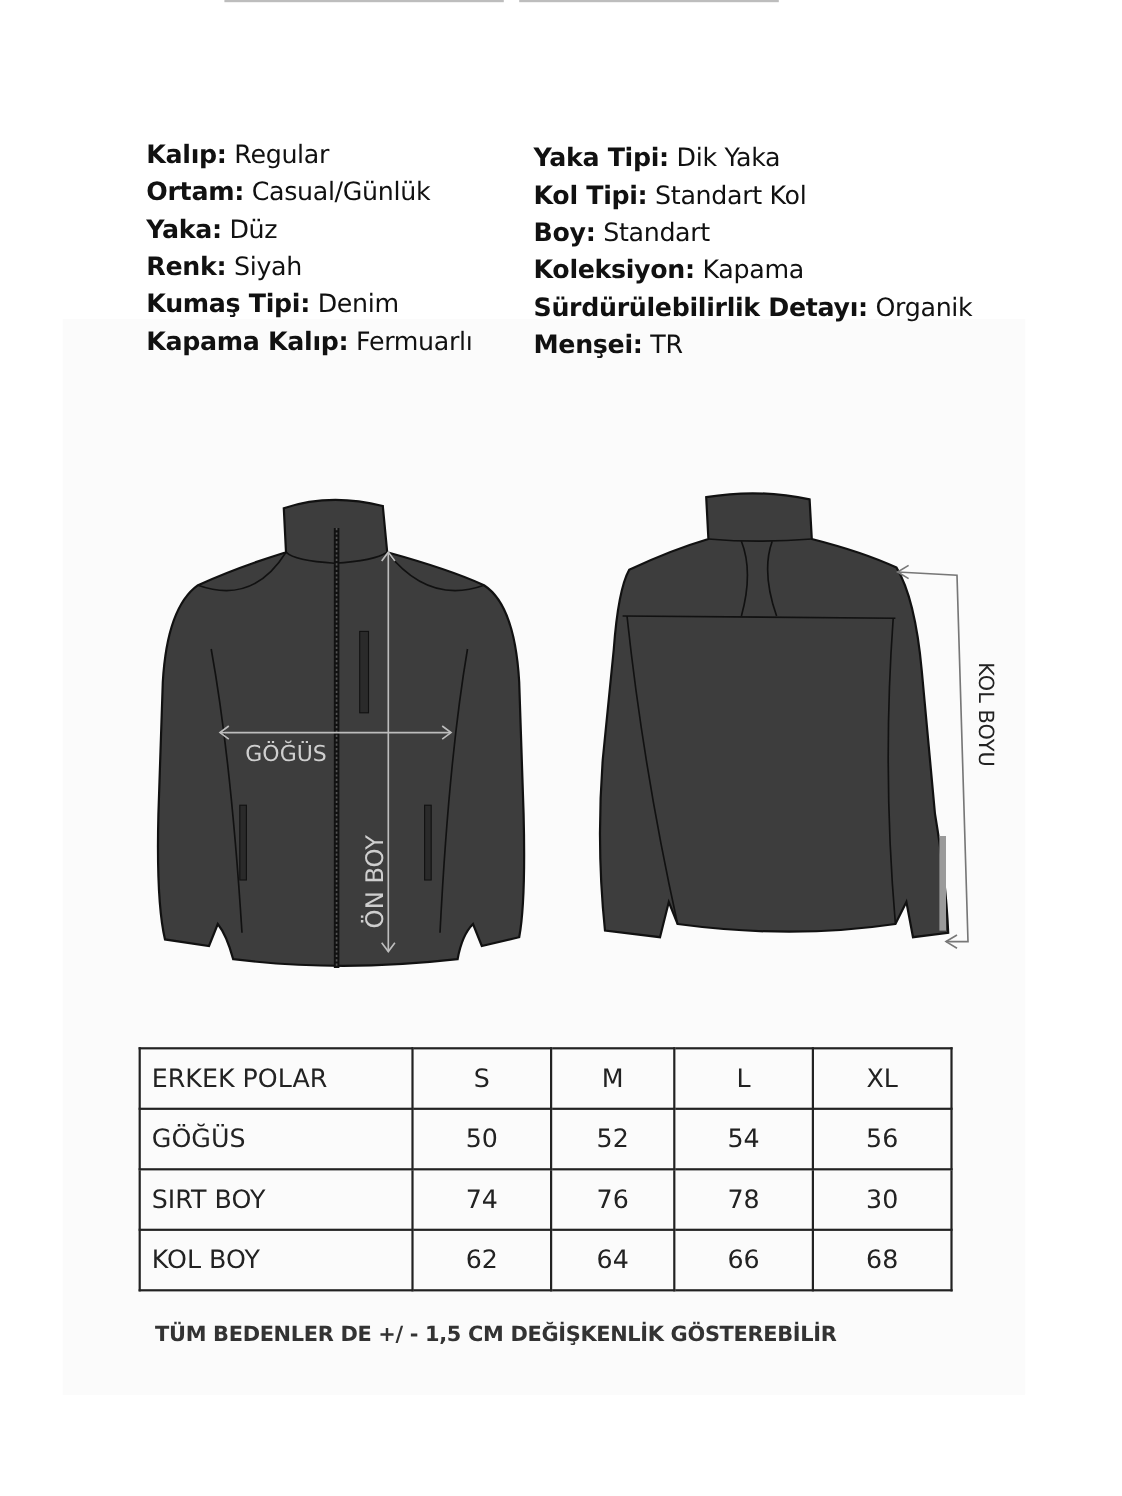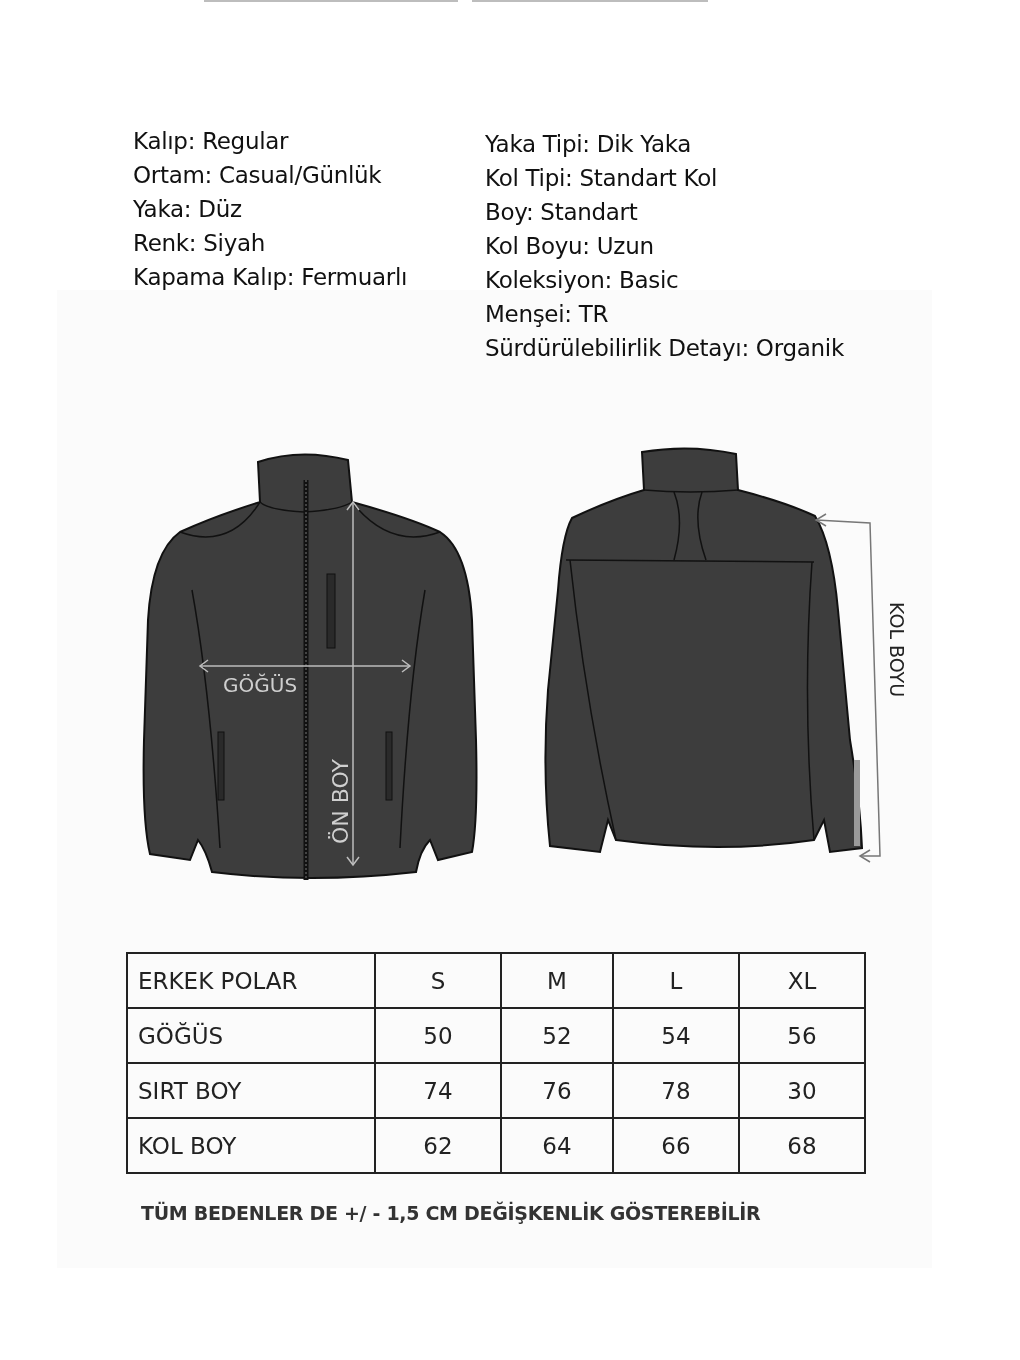--- a/index.html
+++ b/index.html
@@ -2,52 +2,52 @@
 <html><head>
 <meta charset="utf-8">
 <style>
   html, body { margin:0; padding:0; }
   body { width:1020px; height:1360px; background:#ffffff; position:relative; overflow:hidden;
          font-family:"DejaVu Sans", "Liberation Sans", sans-serif; color:#111; }
   .topbar { position:absolute; top:0; height:2px; background:#bdbdbd; }
   .panel { position:absolute; left:57px; top:290px; width:875px; height:978px; background:#fbfbfb; }
   .attrs { position:absolute; top:122px; }
   .attr { font-size:23px; line-height:34px; white-space:nowrap; letter-spacing:-0.3px; }
-  .attr .k { font-weight:normal; }
+  .attr .k { font-weight:bold; }
   .figure { position:absolute; }
   .sizes { position:absolute; left:126px; top:952px; border-collapse:collapse; }
   .sizes td { border:2.5px solid #222; font-size:23px; height:53px; padding:0; text-align:center; color:#222; }
   .sizes td.lbl { text-align:left; padding-left:10px; }
   .note { position:absolute; left:141px; top:1202px; font-size:19px; font-weight:bold; color:#333; letter-spacing:-0.3px; }
   .mlabel { fill:#cfcfcf; font-family:"DejaVu Sans", sans-serif; }
 </style>
 </head>
 <body>
 
 <div class="topbar" style="left:204px;width:254px;"></div>
 <div class="topbar" style="left:472px;width:236px;"></div>
 
 <div class="panel"></div>
 
 <div class="attrs" style="left:133px;top:124px;">
   <div class="attr"><span class="k">Kalıp:</span> <span>Regular</span></div>
   <div class="attr"><span class="k">Ortam:</span> <span>Casual/Günlük</span></div>
   <div class="attr"><span class="k">Yaka:</span> <span>Düz</span></div>
   <div class="attr"><span class="k">Renk:</span> <span>Siyah</span></div>
+  <div class="attr"><span class="k">Kumaş Tipi:</span> <span>Denim</span></div>
   <div class="attr"><span class="k">Kapama Kalıp:</span> <span>Fermuarlı</span></div>
 </div>
 
 <div class="attrs" style="left:485px;top:127px;">
   <div class="attr"><span class="k">Yaka Tipi:</span> <span>Dik Yaka</span></div>
   <div class="attr"><span class="k">Kol Tipi:</span> <span>Standart Kol</span></div>
   <div class="attr"><span class="k">Boy:</span> <span>Standart</span></div>
-  <div class="attr"><span class="k">Kol Boyu:</span> <span>Uzun</span></div>
-  <div class="attr"><span class="k">Koleksiyon:</span> <span>Basic</span></div>
+  <div class="attr"><span class="k">Koleksiyon:</span> <span>Kapama</span></div>
+  <div class="attr"><span class="k">Sürdürülebilirlik Detayı:</span> <span>Organik</span></div>
   <div class="attr"><span class="k">Menşei:</span> <span>TR</span></div>
-  <div class="attr"><span class="k">Sürdürülebilirlik Detayı:</span> <span>Organik</span></div>
 </div>
 
 <svg class="figure" style="left:120px;top:440px;" width="380" height="450" viewBox="0 0 380 450">
   <path d="M138 22 Q180 8 228 20 L232 62 Q290 78 320 92 Q348 110 352 180 L356 300 Q358 380 352 412 L318 420 L310 400 Q300 410 296 432 Q190 444 92 432 Q86 410 78 400 L70 420 L30 414 Q22 380 24 300 L28 180 Q32 112 60 92 Q95 76 140 62 Z" fill="#3d3d3d" stroke="#111" stroke-width="2"></path>
   <path d="M140 62 Q148 70 184 72 Q220 70 232 62" fill="none" stroke="#111" stroke-width="1.5"></path>
   <path d="M60 92 Q110 110 140 62" fill="none" stroke="#111" stroke-width="1.5"></path>
   <path d="M320 92 Q270 110 232 62" fill="none" stroke="#111" stroke-width="1.5"></path>
   <path d="M72 150 Q90 250 100 408" fill="none" stroke="#111" stroke-width="1.5"></path>
   <path d="M305 150 Q288 250 280 408" fill="none" stroke="#111" stroke-width="1.5"></path>
   <line x1="186" y1="40" x2="186" y2="440" stroke="#111" stroke-width="5"></line>

